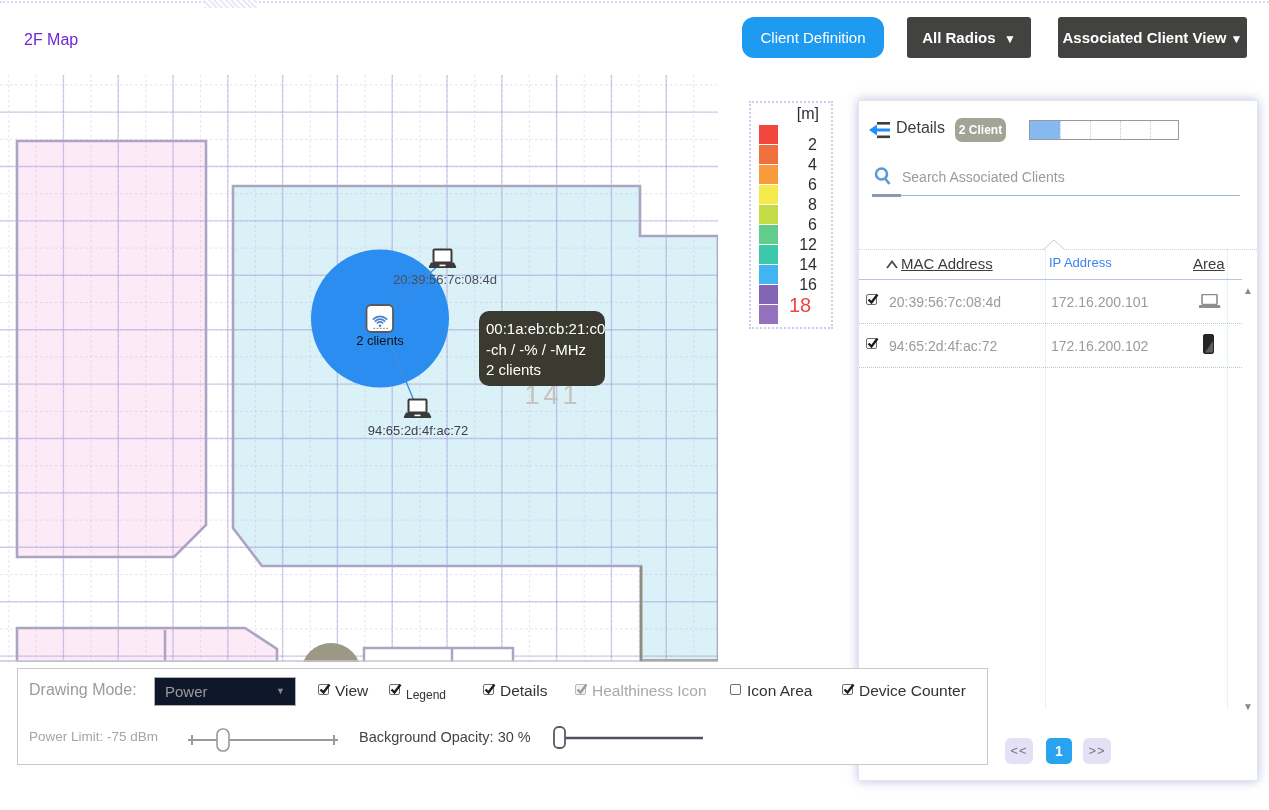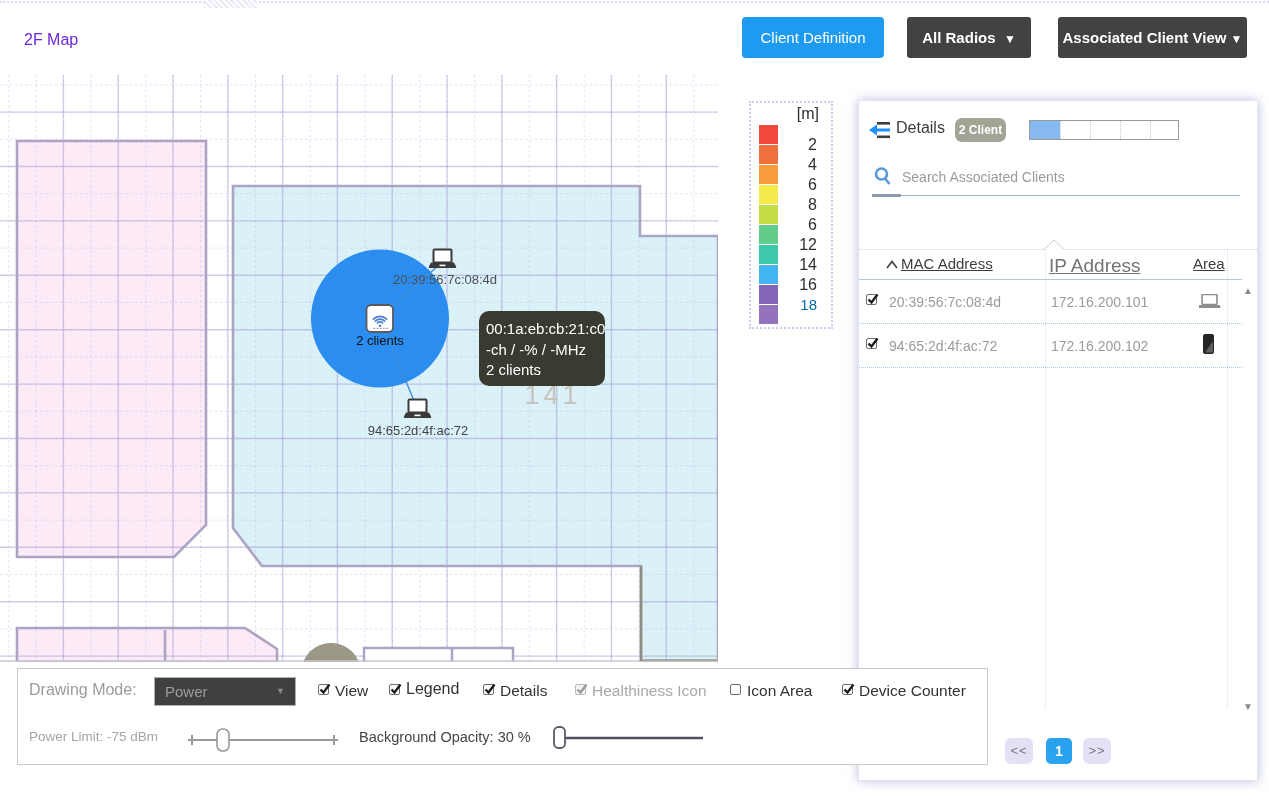--- a/index.html
+++ b/index.html
@@ -5,21 +5,21 @@
 body { width:1269px; height:810px; background:#fff; font-family:"Liberation Sans", sans-serif; position:relative; overflow:hidden; }
 .abs { position:absolute; }
 </style></head>
 <body>
 
 <div class="abs" style="left:0;top:1px;width:1269px;height:0;border-top:2px dotted #dcd9f0"></div>
 <div class="abs" style="left:204px;top:0;width:53px;height:8px;background:repeating-linear-gradient(45deg,#eceaf7 0 2px,#fff 2px 4px)"></div>
 
 <div class="abs" style="left:24px;top:31px;font-size:16px;color:#6d28d9">2F Map</div>
 
-<div class="abs" style="left:742px;top:17px;width:142px;height:41px;background:#1e9bf0;border-radius:4px;color:#fff;font-size:15px;font-weight:400;text-align:center;line-height:41px">Client Definition</div>
+<div class="abs" style="left:742px;top:17px;width:142px;height:41px;background:#1e9bf0;border-radius:12px;color:#fff;font-size:15px;font-weight:400;text-align:center;line-height:41px">Client Definition</div>
 <div class="abs" style="left:907px;top:17px;width:124px;height:41px;background:#424240;border-radius:3px;color:#fff;font-size:15px;font-weight:700;text-align:center;line-height:41px">All Radios&nbsp; <span style="font-size:12px">▼</span></div>
 <div class="abs" style="left:1058px;top:17px;width:189px;height:41px;background:#424240;border-radius:3px;color:#fff;font-size:15px;font-weight:700;text-align:center;line-height:41px">Associated Client View <span style="font-size:12px">▼</span></div>
 
 <svg class="abs" style="left:0;top:75px" width="718" height="587" viewBox="0 0 718 587">
 
 <polygon points="17,66 206,66 206,450 174,482 17,482" fill="rgba(240,165,215,0.22)"></polygon>
 <polygon points="233,111 640,111 640,161 718,161 718,587 641,587 641,491 262,491 233,453" fill="rgba(150,215,235,0.35)"></polygon>
 <polygon points="17,553 245,553 277,574 277,587 17,587" fill="rgba(240,165,215,0.22)"></polygon>
 <line x1="8.8" y1="0" x2="8.8" y2="587" stroke="rgba(186,180,228,0.40)" stroke-width="1" stroke-dasharray="2.5 2.5"></line>
 <line x1="36.2" y1="0" x2="36.2" y2="587" stroke="rgba(186,180,228,0.40)" stroke-width="1" stroke-dasharray="2.5 2.5"></line>
@@ -153,21 +153,21 @@
 <div style="position:absolute;left:8px;top:182px;width:19px;height:19px;background:#8265b5"></div>
 <div style="position:absolute;left:8px;top:202px;width:19px;height:19px;background:#9572bd"></div>
 <div style="position:absolute;right:14px;top:32px;width:34px;text-align:right;font-size:16px;color:#2f2f2f;line-height:20px">2</div>
 <div style="position:absolute;right:14px;top:52px;width:34px;text-align:right;font-size:16px;color:#2f2f2f;line-height:20px">4</div>
 <div style="position:absolute;right:14px;top:72px;width:34px;text-align:right;font-size:16px;color:#2f2f2f;line-height:20px">6</div>
 <div style="position:absolute;right:14px;top:92px;width:34px;text-align:right;font-size:16px;color:#2f2f2f;line-height:20px">8</div>
 <div style="position:absolute;right:14px;top:112px;width:34px;text-align:right;font-size:16px;color:#2f2f2f;line-height:20px">6</div>
 <div style="position:absolute;right:14px;top:132px;width:34px;text-align:right;font-size:16px;color:#2f2f2f;line-height:20px">12</div>
 <div style="position:absolute;right:14px;top:152px;width:34px;text-align:right;font-size:16px;color:#2f2f2f;line-height:20px">14</div>
 <div style="position:absolute;right:14px;top:172px;width:34px;text-align:right;font-size:16px;color:#2f2f2f;line-height:20px">16</div>
-<div style="position:absolute;right:14px;top:192px;width:34px;text-align:right;font-size:15px;color:#0369a1;line-height:20px">18</div>
+<div style="position:absolute;right:14px;top:192px;width:34px;text-align:center;font-size:20px;color:#ef4444;line-height:20px">18</div>
 </div>
 
 <div class="abs" style="left:858px;top:100px;width:400px;height:681px;background:#fff;border:1px solid #e4e4f0;box-shadow:0 0 10px rgba(130,140,200,0.55)">
 
   <svg class="abs" style="left:10px;top:21px" width="22" height="18">
     <rect x="8" y="0" width="13" height="2.6" fill="#3e3e3e"></rect>
     <rect x="8" y="13.5" width="13" height="2.6" fill="#3e3e3e"></rect>
     <path d="M0 8 L8 2.5 L8 6.5 L21 6.5 L21 9.5 L8 9.5 L8 13.5 Z" fill="#1e90ff"></path>
   </svg>
   <div class="abs" style="left:37px;top:18px;font-size:16px;color:#3c3c3c">Details</div>
@@ -190,21 +190,21 @@
 
   <div class="abs" style="left:0;top:148px;width:398px;height:0;border-top:1px dotted #c9d9e8"></div>
   <svg class="abs" style="left:183px;top:138px" width="24" height="11">
       <path d="M1 11 L12 1 L23 11" fill="#fff" stroke="#c9c9d9" stroke-width="1"></path>
     </svg>
 
   <svg class="abs" style="left:27px;top:159px" width="12" height="9">
       <path d="M1 8 L6 1.5 L11 8" fill="none" stroke="#4a4a4a" stroke-width="1.8"></path>
     </svg>
   <div class="abs" style="left:42px;top:154px;font-size:15px;color:#3d3d3d;text-decoration:underline">MAC Address</div>
-  <div class="abs" style="left:190px;top:154px;font-size:19px;color:#737373;text-decoration:underline">IP Address</div>
+  <div class="abs" style="left:190px;top:154px;font-size:13px;color:#3b82f6;">IP Address</div>
   <div class="abs" style="left:334px;top:154px;font-size:15px;color:#3d3d3d;text-decoration:underline">Area</div>
   <div class="abs" style="left:0;top:178px;width:383px;height:0;border-top:1px solid #b5c9de"></div>
 
   <div style="position:absolute;left:7px;top:193px;width:11px;height:11px;border:1px solid #6d6d6d;background:#fdfdfd;border-radius:2px">
       <svg width="13" height="13" style="position:absolute;left:-1px;top:-2px">
         <path d="M2.5 6.5 L5.5 9.5 L11.5 1.5" fill="none" stroke="#1c1c1c" stroke-width="2.4"></path>
       </svg>
     </div>
   <div class="abs" style="left:30px;top:193px;font-size:14px;color:#9a9aa0">20:39:56:7c:08:4d</div>
   <div class="abs" style="left:192px;top:193px;font-size:14px;color:#9a9aa0">172.16.200.101</div>
@@ -232,36 +232,36 @@
   <div class="abs" style="left:384px;top:184px;font-size:10px;color:#8a8a8a">▲</div>
   <div class="abs" style="left:384px;top:600px;font-size:10px;color:#8a8a8a">▼</div>
 
   <div class="abs" style="left:146px;top:637px;width:28px;height:26px;background:#e4e1f6;border-radius:6px;color:#77777c;font-size:13px;text-align:center;line-height:26px;letter-spacing:1px">&lt;&lt;</div>
   <div class="abs" style="left:187px;top:637px;width:26px;height:26px;background:#29a3ef;border-radius:5px;color:#fff;font-size:14px;font-weight:700;text-align:center;line-height:26px">1</div>
   <div class="abs" style="left:224px;top:637px;width:28px;height:26px;background:#e4e1f6;border-radius:6px;color:#77777c;font-size:13px;text-align:center;line-height:26px;letter-spacing:1px">&gt;&gt;</div>
 </div>
 
 <div class="abs" style="left:17px;top:668px;width:971px;height:97px;background:#fff;border:1px solid #c9c9c9">
   <div class="abs" style="left:11px;top:12px;font-size:16px;color:#9b9b9b">Drawing Mode:</div>
-  <div class="abs" style="left:136px;top:8px;width:142px;height:29px;border:1px solid #b0b0b0;background:#404040">
+  <div class="abs" style="left:136px;top:8px;width:142px;height:29px;border:1px solid #b0b0b0;background:#0f172a">
     <div style="position:absolute;left:10px;top:5px;font-size:15px;color:#9b9b9b">Power</div>
     <div style="position:absolute;right:10px;top:8px;font-size:9px;color:#8a8a8a">▼</div>
   </div>
   <div style="position:absolute;left:300px;top:15px;width:11px;height:11px;border:1px solid #6d6d6d;background:#fdfdfd;border-radius:2px">
       <svg width="13" height="13" style="position:absolute;left:-1px;top:-2px">
         <path d="M2.5 6.5 L5.5 9.5 L11.5 1.5" fill="none" stroke="#1c1c1c" stroke-width="2.4"></path>
       </svg>
     </div>
   <div class="abs" style="left:317px;top:13px;font-size:15.5px;color:#333">View</div>
   <div style="position:absolute;left:371px;top:15px;width:11px;height:11px;border:1px solid #6d6d6d;background:#fdfdfd;border-radius:2px">
       <svg width="13" height="13" style="position:absolute;left:-1px;top:-2px">
         <path d="M2.5 6.5 L5.5 9.5 L11.5 1.5" fill="none" stroke="#1c1c1c" stroke-width="2.4"></path>
       </svg>
     </div>
-  <div class="abs" style="left:388px;top:11px;font-size:16px;color:#333">Legend</div>
+  <div class="abs" style="left:388px;top:19px;font-size:12px;color:#333">Legend</div>
   <div style="position:absolute;left:465px;top:15px;width:11px;height:11px;border:1px solid #6d6d6d;background:#fdfdfd;border-radius:2px">
       <svg width="13" height="13" style="position:absolute;left:-1px;top:-2px">
         <path d="M2.5 6.5 L5.5 9.5 L11.5 1.5" fill="none" stroke="#1c1c1c" stroke-width="2.4"></path>
       </svg>
     </div>
   <div class="abs" style="left:482px;top:13px;font-size:15.5px;color:#333">Details</div>
   <div style="position:absolute;left:557px;top:15px;width:11px;height:11px;border:1px solid #b9b9b9;background:#f2f2f2;border-radius:2px">
       <svg width="13" height="13" style="position:absolute;left:-1px;top:-2px">
         <path d="M2.5 6.5 L5.5 9.5 L11.5 1.5" fill="none" stroke="#9b9b9b" stroke-width="2.4"></path>
       </svg>

